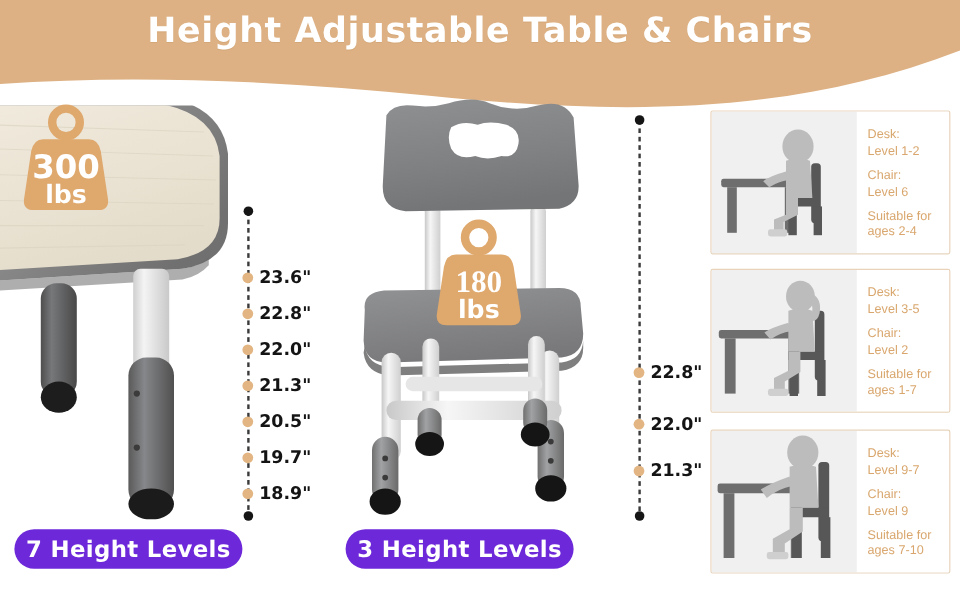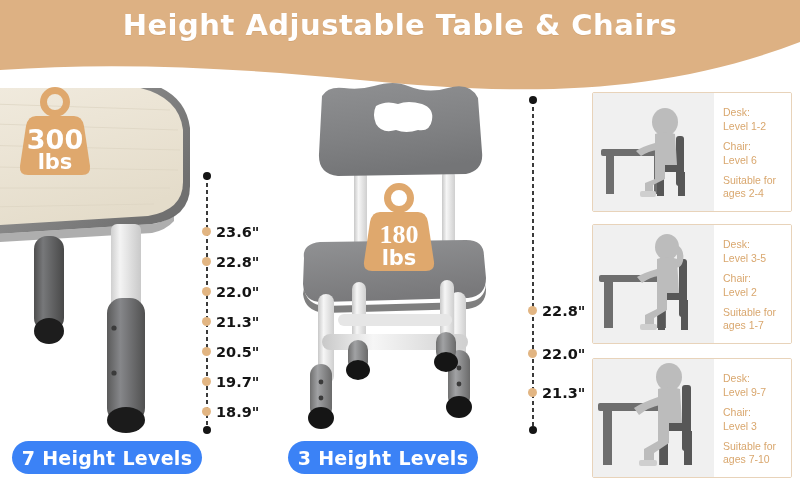--- a/index.html
+++ b/index.html
@@ -50,21 +50,21 @@
 
   
   .weight-badge { position:absolute; }
   .weight-badge .wtxt {
     position:absolute; left:0; width:100%; text-align:center; color:#ffffff;
     font-weight:bold; font-family:"DejaVu Sans", sans-serif; line-height:1;
   }
 
   
   .pill {
-    position:absolute; height:33px; border-radius:17px; background:#3b82f6;
+    position:absolute; height:33px; border-radius:17px; background:#6d28d9;
     color:#ffffff; font-size:19px; font-weight:bold;
     display:flex; align-items:center; justify-content:center;
     font-family:"DejaVu Sans", sans-serif; letter-spacing:.3px;
   }
 
   
   .card {
     position:absolute; left:592px; width:200px; height:120px;
     border:1.4px solid #e8d3ba; border-radius:2px; background:#ffffff;
     overflow:hidden; display:flex;
@@ -387,21 +387,21 @@
         <rect x="46" y="101" width="18" height="6" rx="2" fill="#cfcfcf"></rect>
       </svg>
     </div>
     <div class="txt">
       <div class="grp">
         <div class="line">Desk:</div>
         <div class="line">Level 9-7</div>
       </div>
       <div class="grp">
         <div class="line">Chair:</div>
-        <div class="line">Level 3</div>
+        <div class="line">Level 9</div>
       </div>
       <div class="grp">
         <div class="line">Suitable for</div>
         <div class="line">ages 7-10</div>
       </div>
     </div>
   </div>
 
 </div>
 

